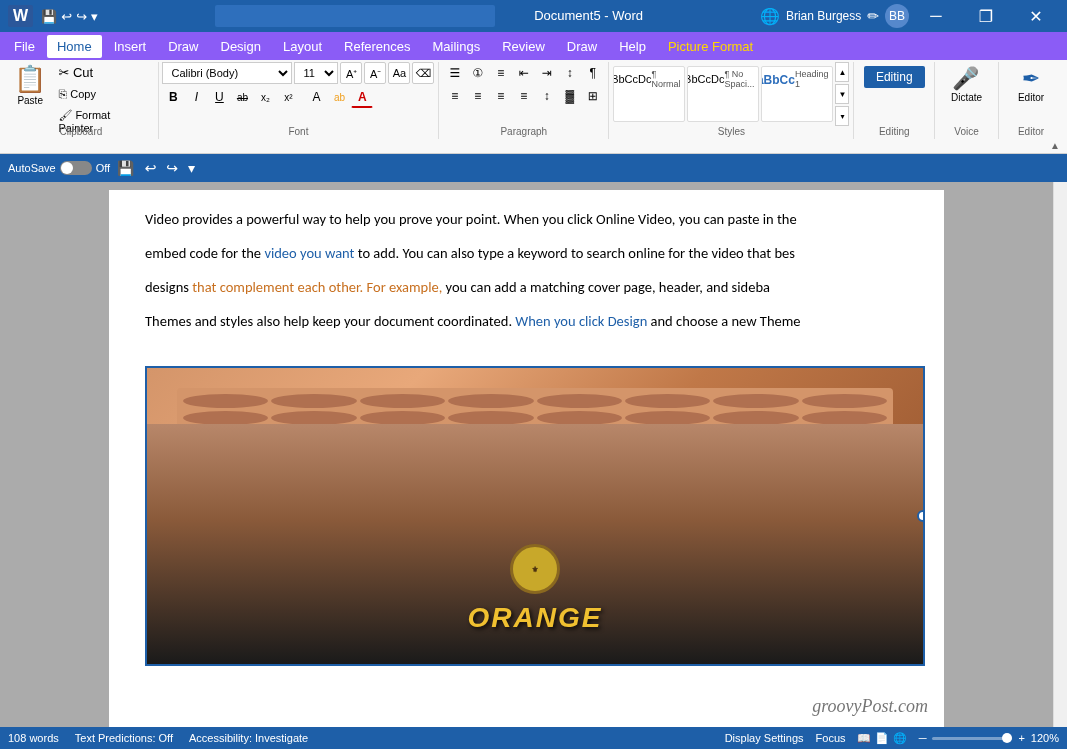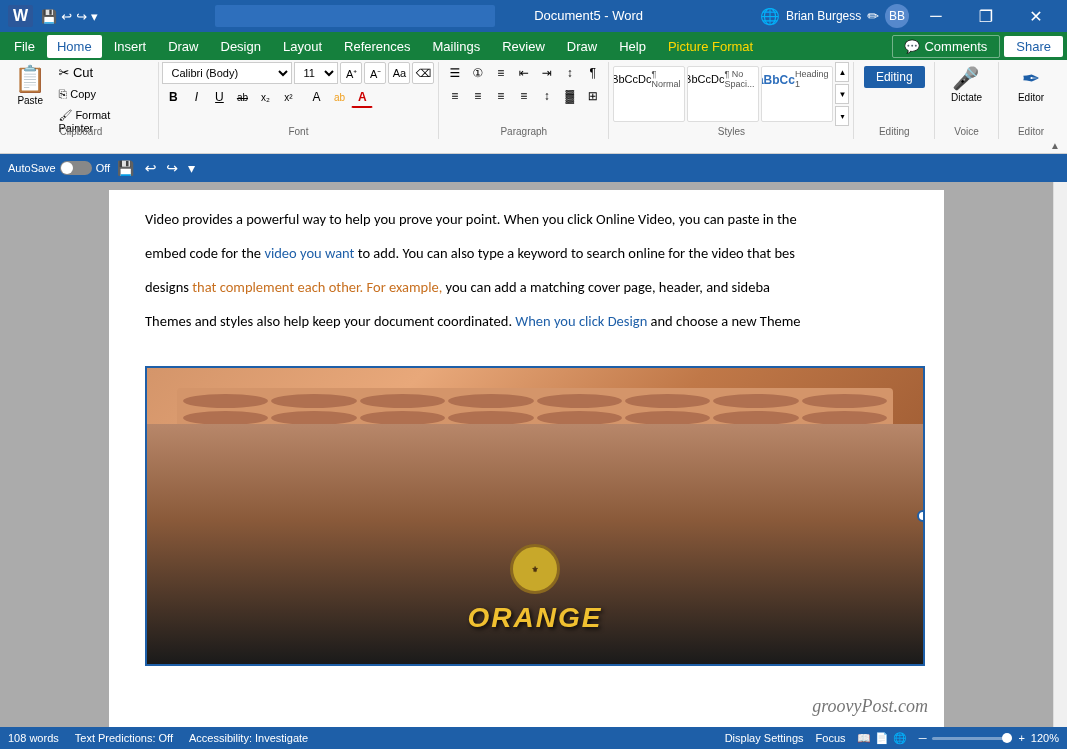--- a/index.html
+++ b/index.html
@@ -31,21 +31,21 @@
     .title-btn {
       width: 46px; height: 32px;
       background: transparent; border: none; color: white;
       font-size: 16px; cursor: pointer; display: flex; align-items: center; justify-content: center;
     }
     .user-info { display: flex; align-items: center; gap: 6px; font-size: 12px; color: white; }
     .avatar { width: 24px; height: 24px; border-radius: 50%; background: #ccc; overflow: hidden; display: flex; align-items: center; justify-content: center; font-size: 10px; }
 
     
     .menu-bar {
-      background: #15803d;
+      background: #8b5cf6;
       height: 28px;
       display: flex;
       align-items: center;
       padding: 0 4px;
       gap: 2px;
     }
     .menu-item {
       color: white; padding: 4px 10px; font-size: 13px; cursor: pointer; border-radius: 2px;
     }
     .menu-item.active { background: white; color: #1e5fa8; }
@@ -309,24 +309,20 @@
     <div class="menu-item">Insert</div>
     <div class="menu-item">Draw</div>
     <div class="menu-item">Design</div>
     <div class="menu-item">Layout</div>
     <div class="menu-item">References</div>
     <div class="menu-item">Mailings</div>
     <div class="menu-item">Review</div>
     <div class="menu-item">Draw</div>
     <div class="menu-item">Help</div>
     <div class="menu-item highlight">Picture Format</div>
-    <div class="menu-right">
-      <button class="comments-btn">💬 Comments</button>
-      <button class="share-btn">Share</button>
-    </div>
   </div>
 
   <div class="ribbon ribbon-wrapper" style="position:relative;">
     <div style="display:flex;align-items:stretch;width:100%;padding-bottom:14px;position:relative;">
 
       <div class="ribbon-group" style="padding-right:8px;min-width:90px;">
         <div style="display:flex;align-items:flex-start;gap:4px;padding-bottom:2px;">
           <div style="display:flex;flex-direction:column;align-items:center;cursor:pointer;padding:2px 4px;">
             <span style="font-size:26px;">📋</span>
             <span style="font-size:10px;">Paste</span>

